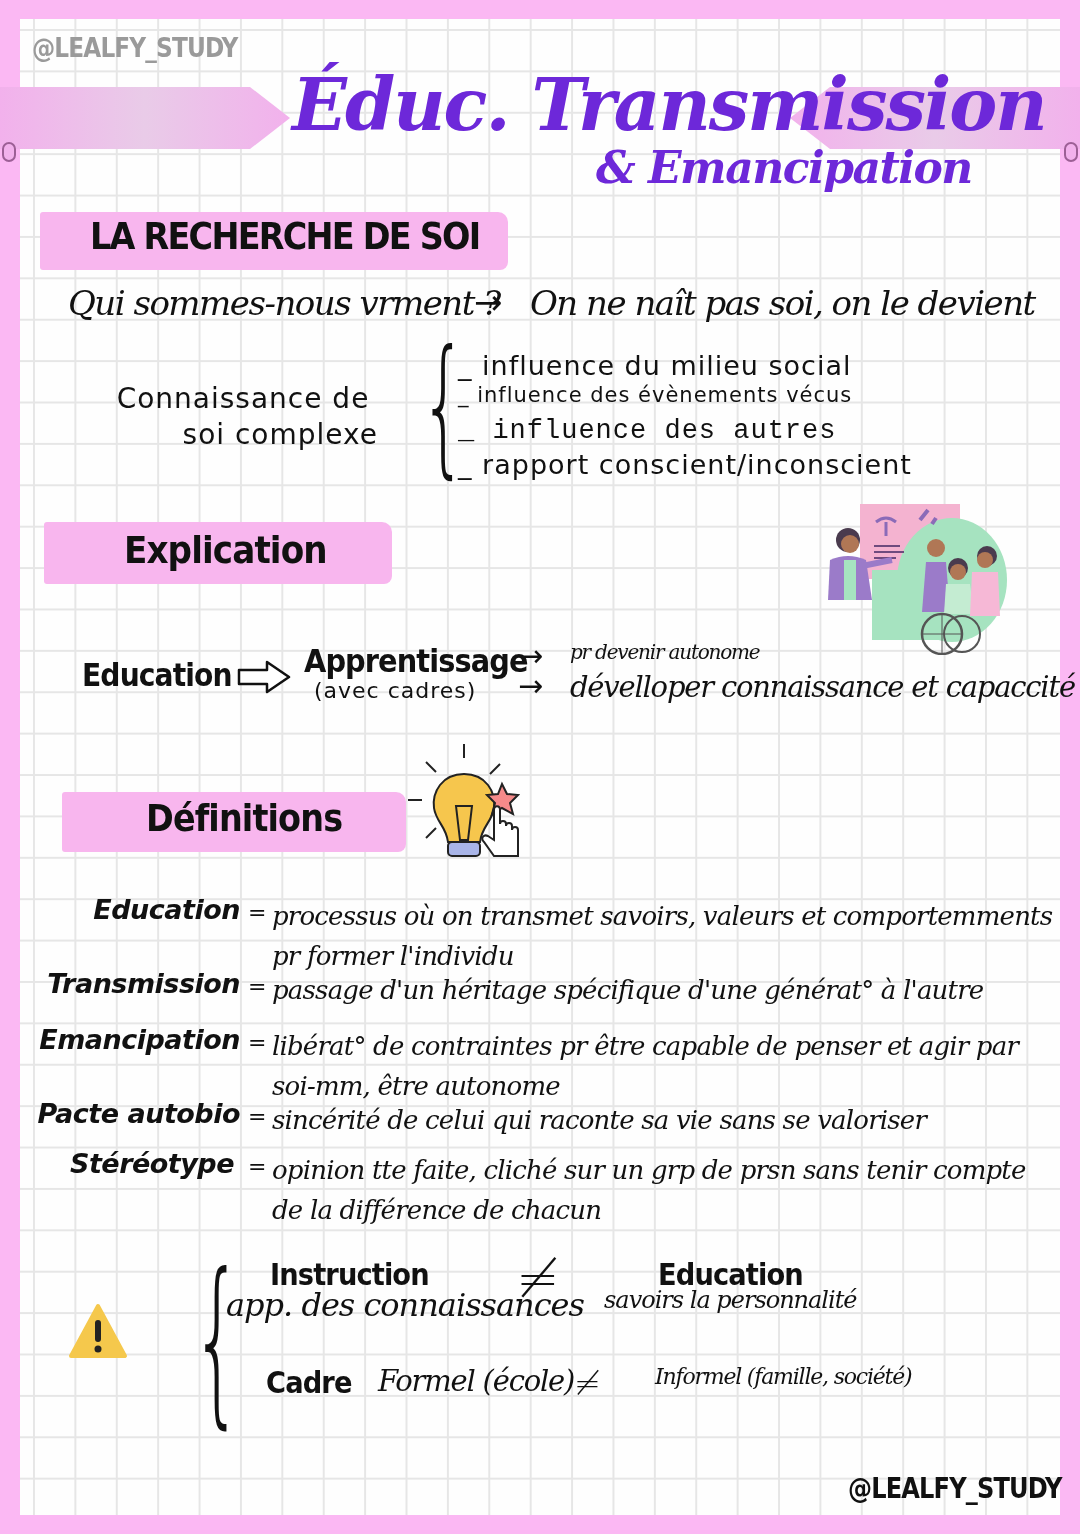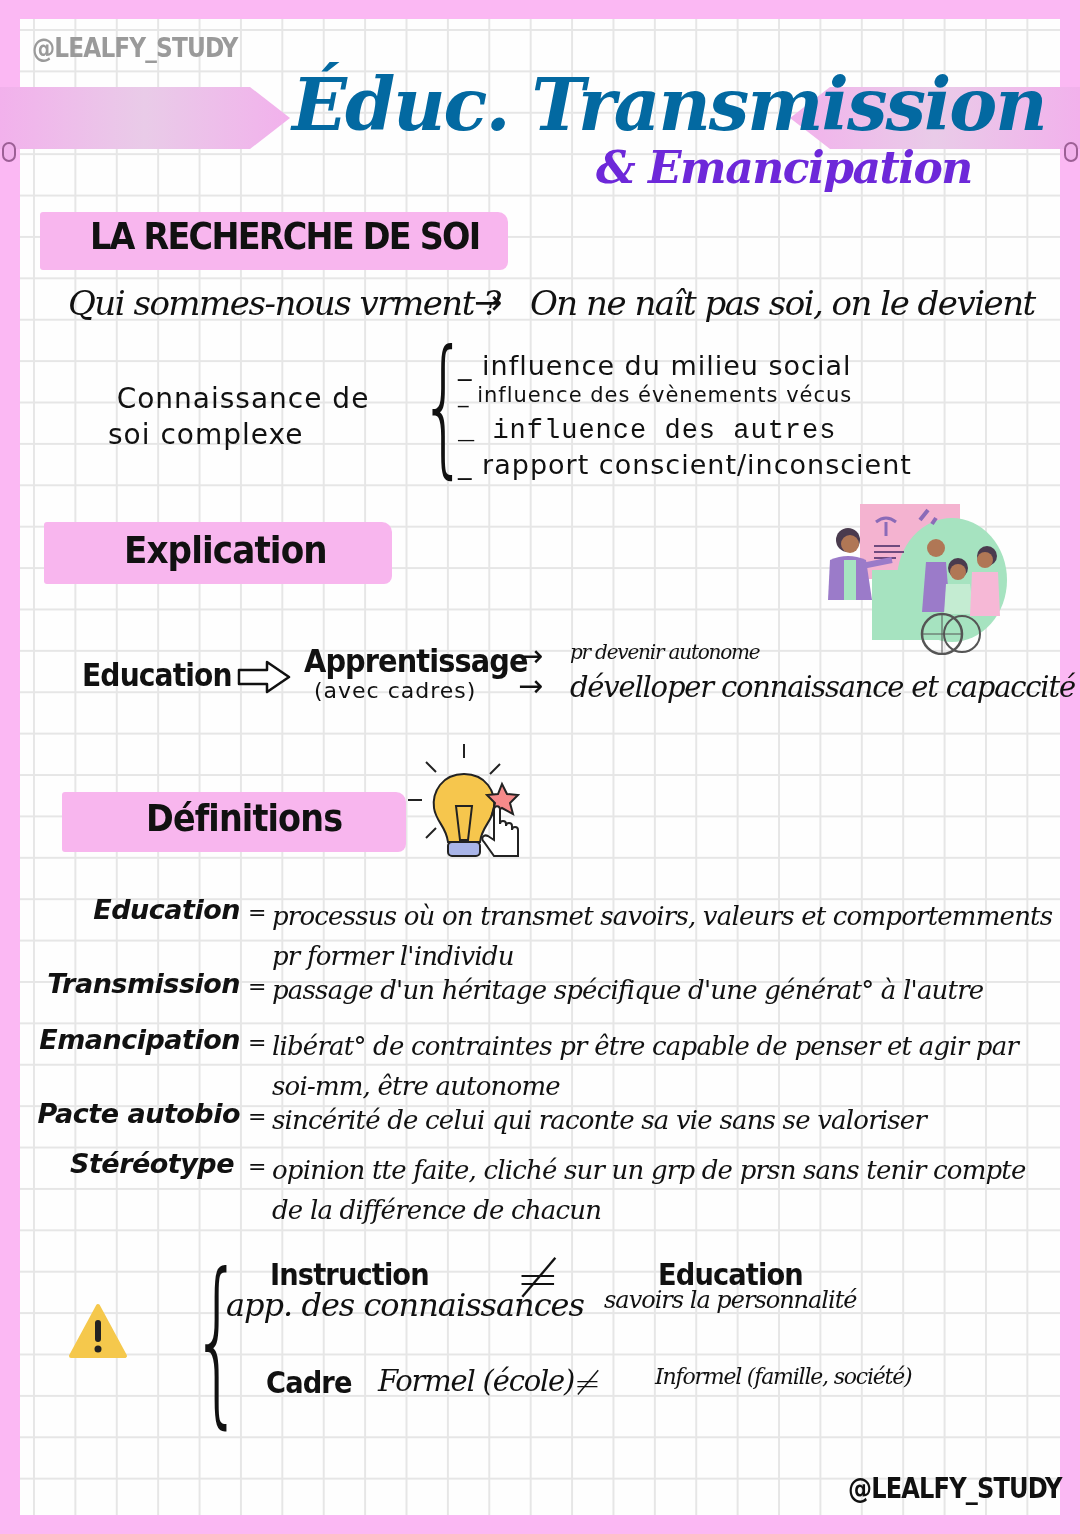--- a/index.html
+++ b/index.html
@@ -30,21 +30,21 @@
     left: 848px; top: 1472px; font-size: 28px; color: #111;
     font-family: "DejaVu Sans", sans-serif; font-weight: bold; letter-spacing: -1px;
     transform: scaleX(0.86); transform-origin: left;
   }
   .ribbon { top: 87px; height: 62px; background: linear-gradient(90deg,#f2b1ec,#e9cbe8,#f2b1ec); }
   .ribbon.left { left: 0; width: 290px; clip-path: polygon(0 0, 250px 0, 290px 50%, 250px 100%, 0 100%); }
   .ribbon.right { left: 790px; width: 290px; clip-path: polygon(40px 0, 100% 0, 100% 100%, 40px 100%, 0 50%); }
   .ribbon-curl { top: 142px; width: 14px; height: 20px; border: 2px solid #9c5f95; border-radius: 10px; background: #f2b1ec; }
   .title-main {
     left: 292px; top: 62px; font-family: "DejaVu Serif", serif; font-style: italic; font-weight: bold;
-    font-size: 72px; letter-spacing: -2px; color: #0369a1; white-space: nowrap;
+    font-size: 72px; letter-spacing: -2px; color: #6d28d9; white-space: nowrap;
   }
   .title-sub {
     left: 596px; top: 142px; font-family: "DejaVu Serif", serif; font-style: italic; font-weight: bold;
     font-size: 44px; letter-spacing: -1.5px; color: #6d28d9; white-space: nowrap;
   }
   .brush { background: #f8b6ee; border-radius: 3px 10px 8px 3px; }
   .heading {
     font-family: "DejaVu Sans", sans-serif; font-weight: bold; color: #111; white-space: nowrap;
   }
   .hand {
@@ -82,21 +82,21 @@
 <div class="abs title-sub">&amp; Emancipation</div>
 
 <div class="abs brush" style="left:40px; top:212px; width:468px; height:58px;"></div>
 <div class="abs heading" style="left:90px; top:214px; font-size:38px; letter-spacing:-2px; transform:scaleX(0.88); transform-origin:left;">LA RECHERCHE DE SOI</div>
 
 <div class="abs hand" style="left:68px; top:283px; font-size:34px; letter-spacing:-1.5px;">Qui sommes-nous vrment ?</div>
 <div class="abs round" style="left:474px; top:282px; font-size:34px;">→</div>
 <div class="abs hand" style="left:530px; top:283px; font-size:34px; letter-spacing:-1.5px;">On ne naît pas soi, on le devient</div>
 
 <div class="abs round" style="left:108px; top:382px; font-size:28px; width:270px; text-align:center;">Connaissance de</div>
-<div class="abs round" style="left:108px; top:418px; font-size:28px; width:270px; text-align:left;">soi complexe</div>
+<div class="abs round" style="left:108px; top:418px; font-size:28px; width:270px; text-align:right;">soi complexe</div>
 
 <div class="abs brace" style="left:396px; top:330px; font-size:150px; transform:scaleX(0.5);">{</div>
 
 <div class="abs" style="left:458px; top:350px;">
   <div class="round" style="font-size:27px; height:33px;"><span>_</span> <span>influence du milieu social</span></div>
   <div class="round" style="font-size:21px; height:33px;"><span>_</span> <span>influence des évènements vécus</span></div>
   <div class="round" style="font-size:27px; height:33px;font-family:Liberation Mono, monospace;"><span>_</span> <span>influence des autres</span></div>
   <div class="round" style="font-size:27px; height:33px;"><span>_</span> <span>rapport conscient/inconscient</span></div>
 </div>
 

